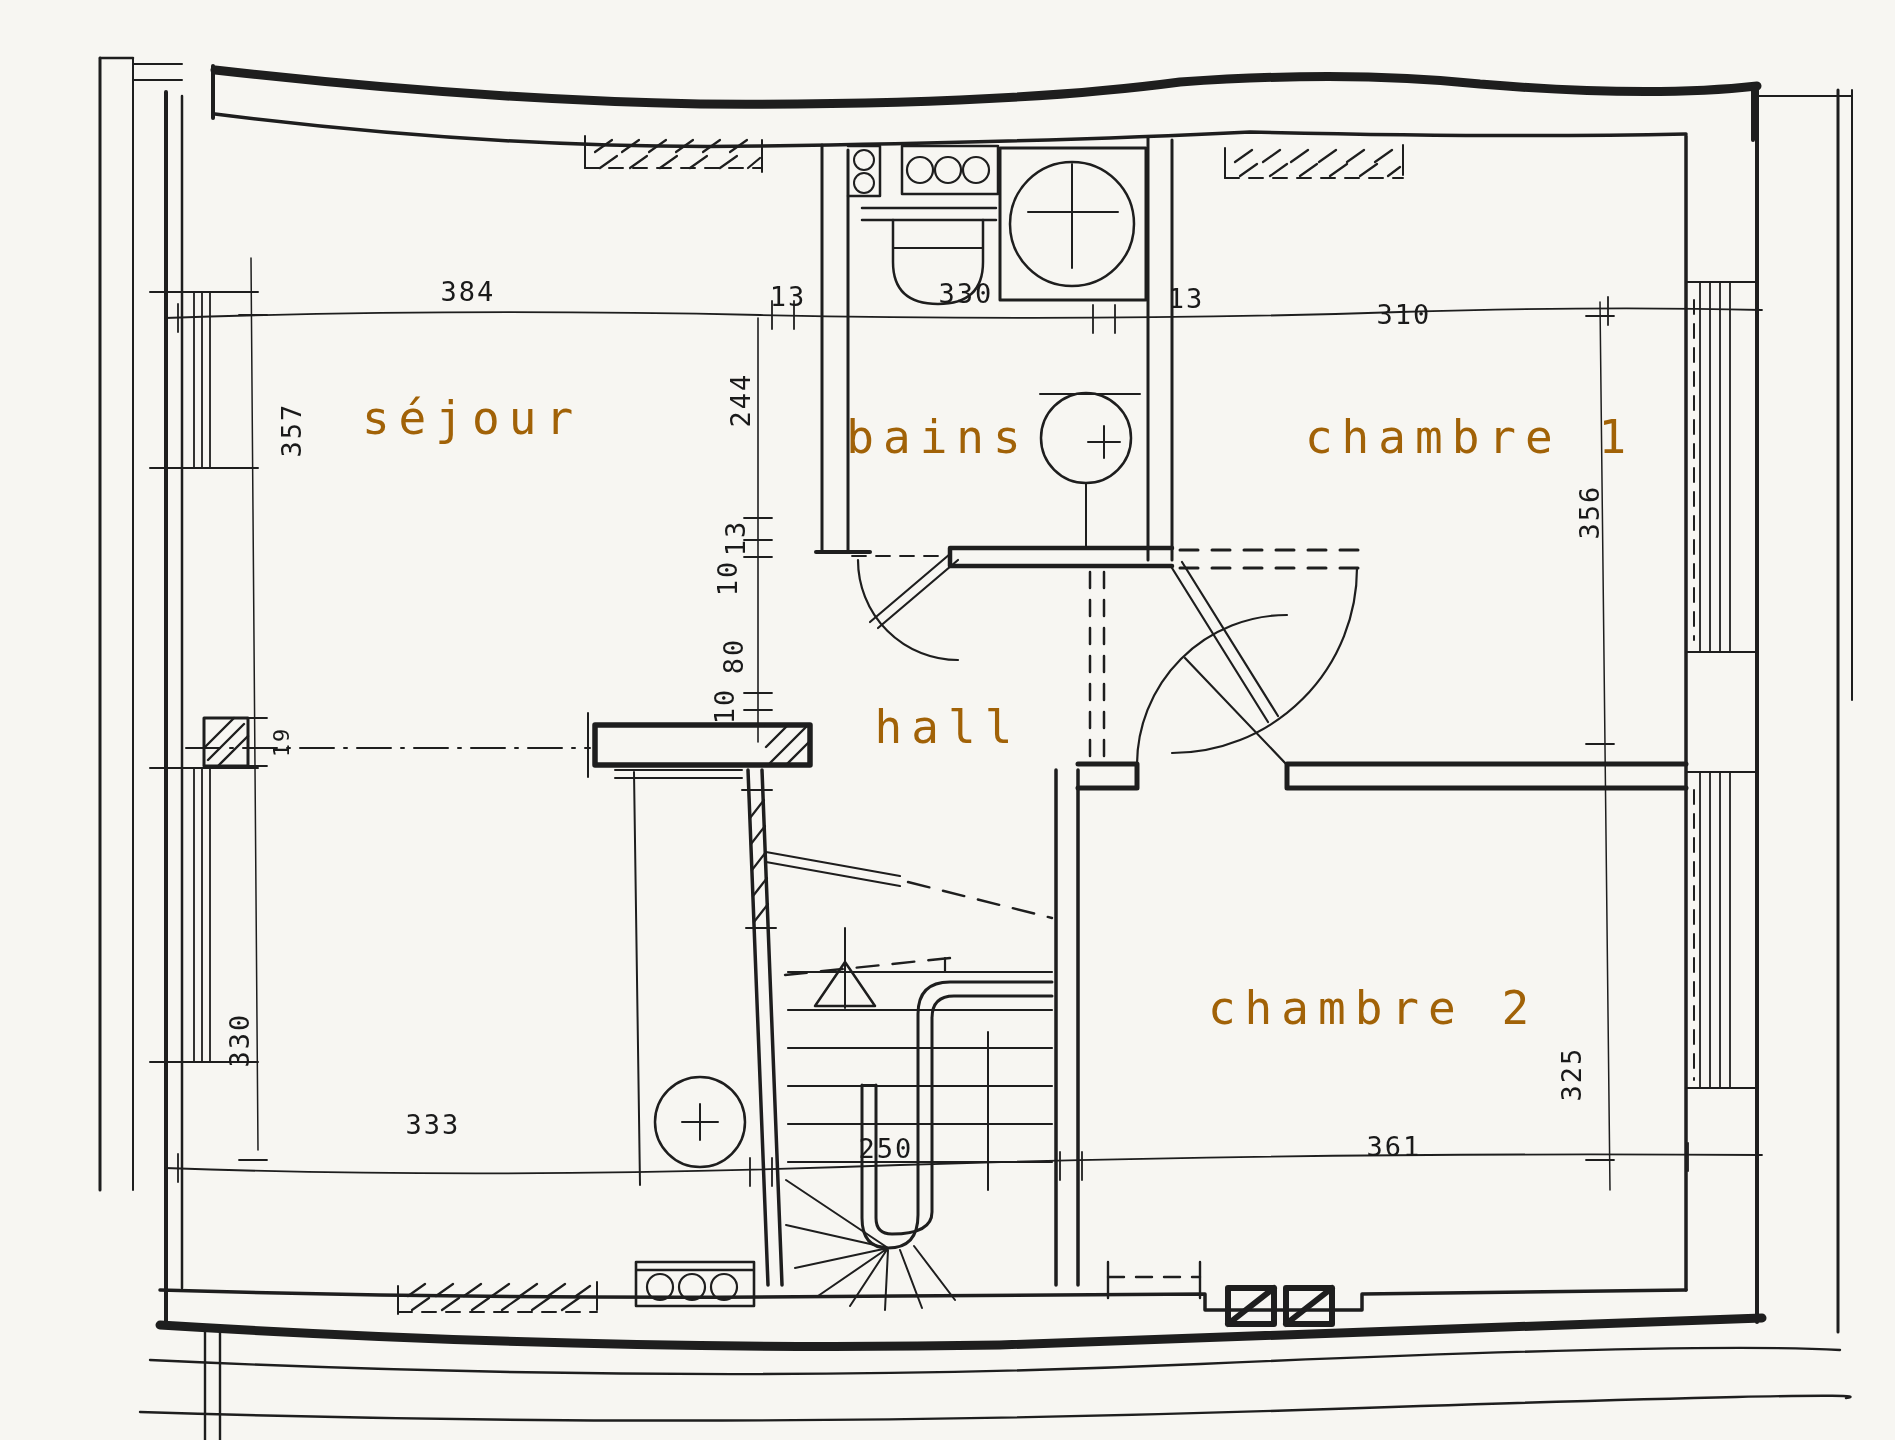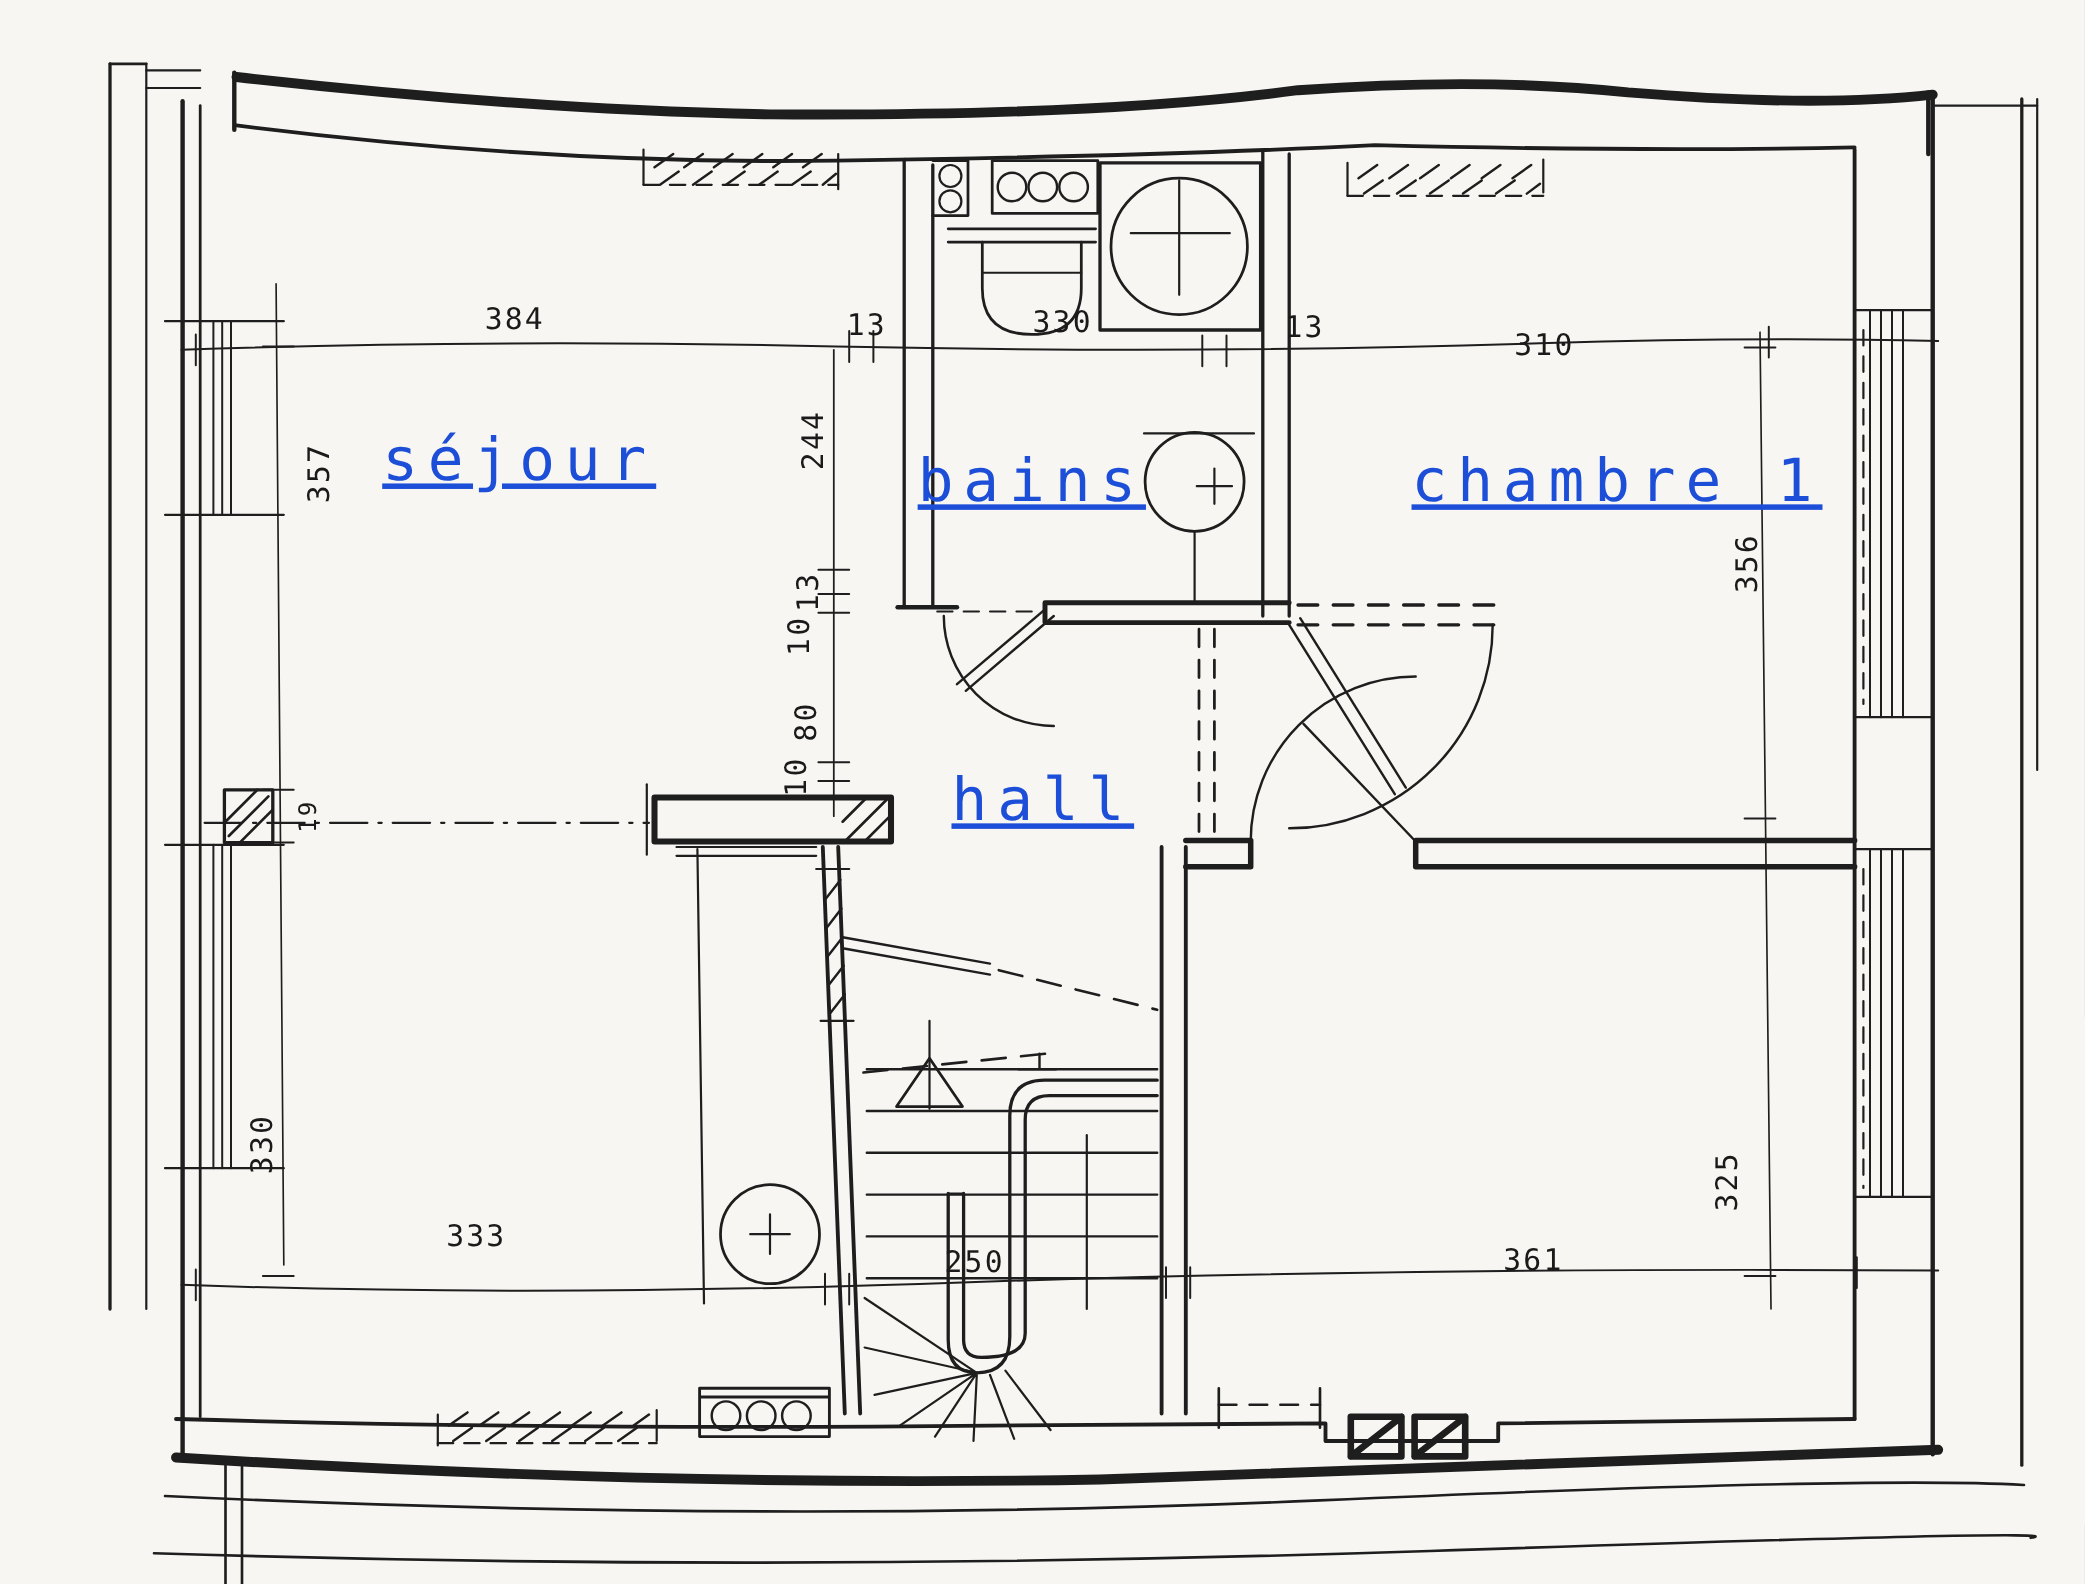--- a/index.html
+++ b/index.html
@@ -7,26 +7,25 @@
     position:relative;
     width:1895px;height:1440px;
     background:#f7f6f2;
     overflow:hidden;
     font-family:"DejaVu Sans Mono", monospace;
   }
   #drawing{position:absolute;left:0;top:0;width:1895px;height:1440px;}
   #drawing *{stroke:#1e1e1e;fill:none;stroke-linecap:round;stroke-linejoin:round;}
   .room{
     position:absolute;
-    font-size:54px;
+    font-size:46px;
     letter-spacing:9px;
-    color:#1d4ed8;
+    color:#a16207;
     transform:translate(-50%,-50%);
     white-space:nowrap;
-    text-decoration:underline;
   }
   .dim{
     position:absolute;
     font-size:27px;
     letter-spacing:2px;
     color:#1a1a1a;
     transform:translate(-50%,-50%);
     white-space:nowrap;
   }
   .dim.v{transform:translate(-50%,-50%) rotate(-90deg);}
@@ -228,20 +227,21 @@
 
       <path d="M1600 302 L1610 1190" stroke-width="1.5"></path>
       <path d="M1586 316 H1614 M1586 744 H1614 M1586 788 H1614 M1586 1160 H1614" stroke-width="1.8"></path>
     </g>
   </svg>
 
   <div class="room" style="left:472px;top:418px">séjour</div>
   <div class="room" style="left:938px;top:437px">bains</div>
   <div class="room" style="left:1470px;top:437px">chambre 1</div>
   <div class="room" style="left:948px;top:727px">hall</div>
+  <div class="room" style="left:1373px;top:1008px">chambre 2</div>
 
   <div class="dim" style="left:468px;top:291px">384</div>
   <div class="dim" style="left:788px;top:296px">13</div>
   <div class="dim" style="left:966px;top:293px">330</div>
   <div class="dim" style="left:1186px;top:298px">13</div>
   <div class="dim" style="left:1404px;top:314px">310</div>
 
   <div class="dim v" style="left:740px;top:400px">244</div>
   <div class="dim v" style="left:735px;top:538px">13</div>
   <div class="dim v" style="left:727px;top:578px">10</div>

